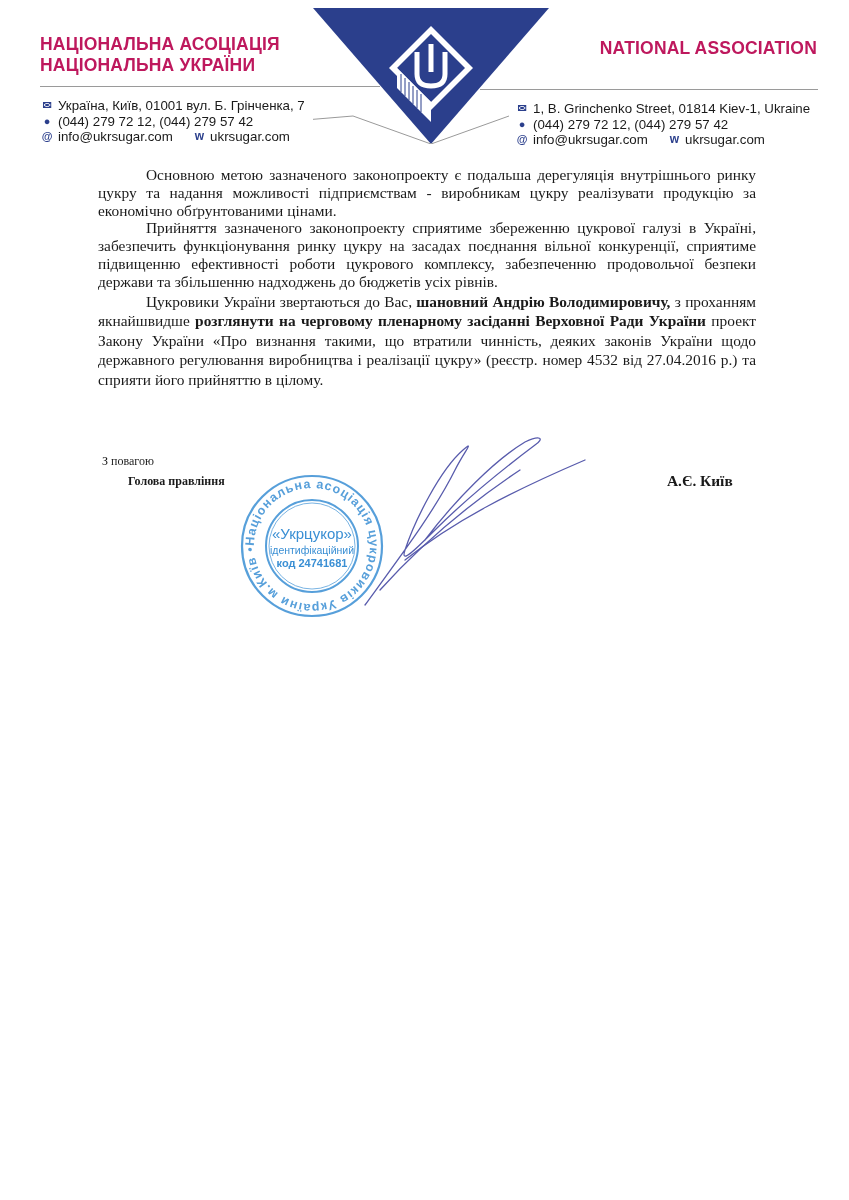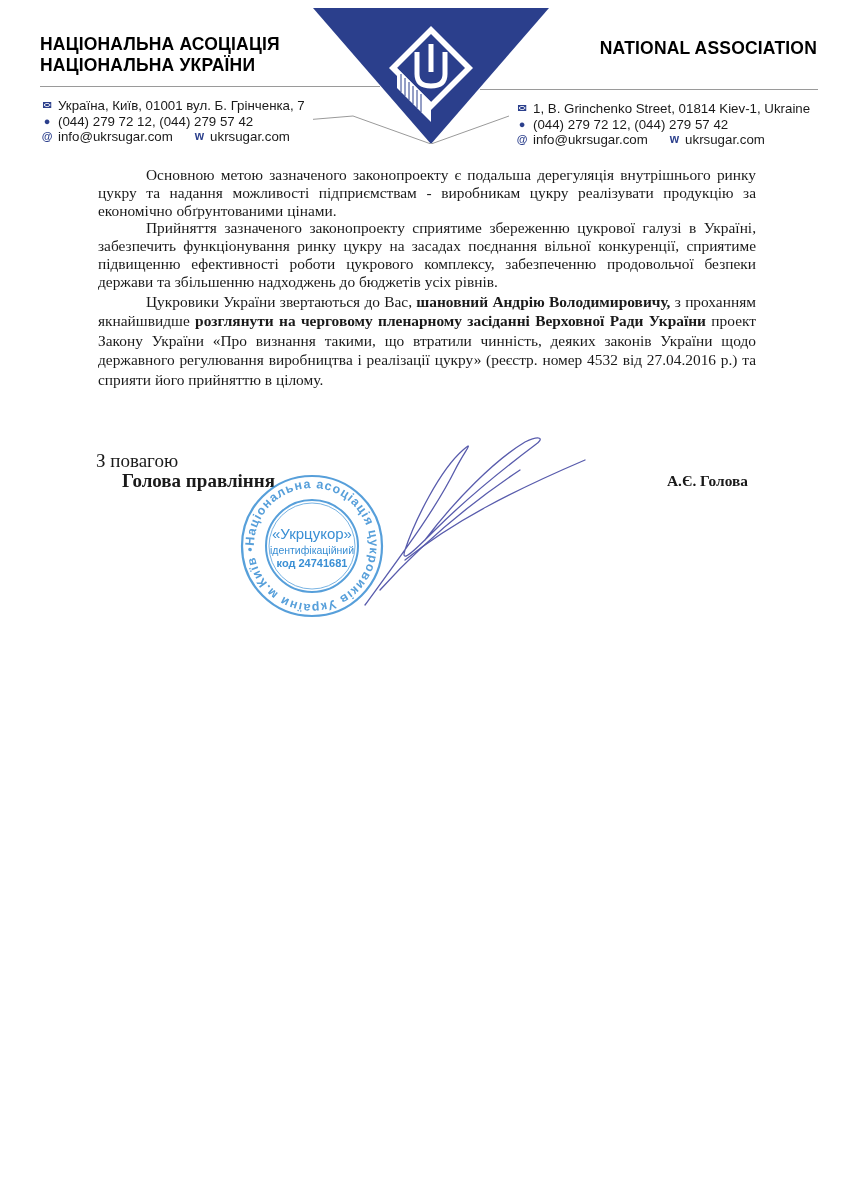--- a/index.html
+++ b/index.html
@@ -1,31 +1,31 @@
 <!DOCTYPE html>
 <html><head>
 <meta charset="utf-8">
 <style>
   html, body { margin:0; padding:0; background:#ffffff; }
   body { width:849px; height:1200px; position:relative; overflow:hidden; font-family:"Liberation Serif", serif; color:#1a1a1a; }
-  .hdr-title { position:absolute; font-family:"Liberation Sans", sans-serif; font-weight:bold; color:#000000; font-size:17.5px; line-height:21px; letter-spacing:0.2px; }
+  .hdr-title { position:absolute; font-family:"Liberation Sans", sans-serif; font-weight:bold; color:#be185d; font-size:17.5px; line-height:21px; letter-spacing:0.2px; }
   .hdr-left-title { left:40px; top:34px; }
   .hdr-right-title { right:32px; top:38px; text-align:left; }
   .hdr-line { position:absolute; height:1px; background:#9a9a9a; }
   .contact { position:absolute; font-family:"Liberation Sans", sans-serif; font-size:13.3px; line-height:15.5px; color:#1a1a1a; }
   .contact-left { left:41px; top:98px; }
   .contact-right { left:516px; top:101px; }
   .crow { display:flex; align-items:center; white-space:nowrap; }
   .ico { display:inline-block; width:12px; color:#2b3f8c; font-size:11px; font-weight:bold; margin-right:5px; text-align:center; }
   .web-w { color:#2b3f8c; font-weight:bold; margin:0 6px 0 22px; font-size:12px; }
   .logo { position:absolute; left:313px; top:8px; width:236px; height:136px; }
   .body-text { position:absolute; left:98px; width:658px; font-size:15.4px; line-height:17.8px; text-align:justify; }
   .p { margin:0; text-indent:48px; }
   b { font-weight:bold; }
-  .closing { position:absolute; left:96px; top:451px; font-size:19px; line-height:20px; }
+  .closing { position:absolute; left:102px; top:451px; font-size:12px; line-height:20px; }
   .signer { position:absolute; left:667px; top:472px; font-size:15.4px; font-weight:bold; }
   .stamp { position:absolute; left:232px; top:473px; width:160px; height:146px; }
   .signature { position:absolute; left:345px; top:430px; width:250px; height:180px; }
 </style>
 </head>
 <body>
 
 <svg class="logo" viewBox="0 0 236 136">
   <polygon points="0,0 236,0 118,136" fill="#2b3f8c"></polygon>
   <polyline points="-80,118 40,108 118,136 196,108" fill="none" stroke="#9a9a9a" stroke-width="1"></polyline>
@@ -94,21 +94,21 @@
 <div class="body-text" style="top:166px;">
   <p class="p">Основною метою зазначеного законопроекту є подальша дерегуляція внутрішнього ринку цукру та надання можливості підприємствам - виробникам цукру реалізувати продукцію за економічно обґрунтованими цінами.</p>
   <p class="p">Прийняття зазначеного законопроекту сприятиме збереженню цукрової галузі в Україні, забезпечить функціонування ринку цукру на засадах поєднання вільної конкуренції, сприятиме підвищенню ефективності роботи цукрового комплексу, забезпеченню продовольчої безпеки держави та збільшенню надходжень до бюджетів усіх рівнів.</p>
   <p class="p" style="line-height:19.5px; margin-top:1px;"><span>Цукровики України звертаються до Вас, </span><b>шановний Андрію Володимировичу,</b><span> з проханням якнайшвидше </span><b>розглянути на черговому  пленарному засіданні Верховної Ради України</b><span> проект Закону України «Про визнання такими, що втратили чинність, деяких законів України щодо державного регулювання виробництва і реалізації цукру» (реєстр. номер 4532 від 27.04.2016 р.) та сприяти  його прийняттю  в цілому.</span></p>
 </div>
 
 <div class="closing">
   <div>З повагою</div>
   <div style="font-weight:bold;margin-left:26px;">Голова правління</div>
 </div>
-<div class="signer">А.Є. Голова</div>
+<div class="signer">А.Є. Київ</div>
 
 <svg class="stamp" viewBox="0 0 160 146">
   <defs>
     <path id="stampArc" d="M80,73 m-58,0 a58,58 0 1,1 116,0 a58,58 0 1,1 -116,0"></path>
   </defs>
   <g fill="none" stroke="#3a8fd4" opacity="0.85">
     <circle cx="80" cy="73" r="70" stroke-width="2.2"></circle>
     <circle cx="80" cy="73" r="46" stroke-width="2"></circle>
     <circle cx="80" cy="73" r="43" stroke-width="0.8"></circle>
   </g>

